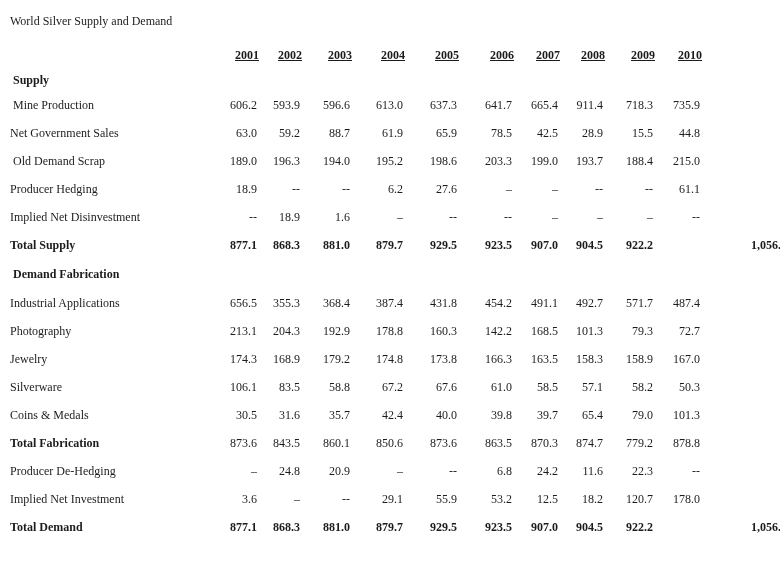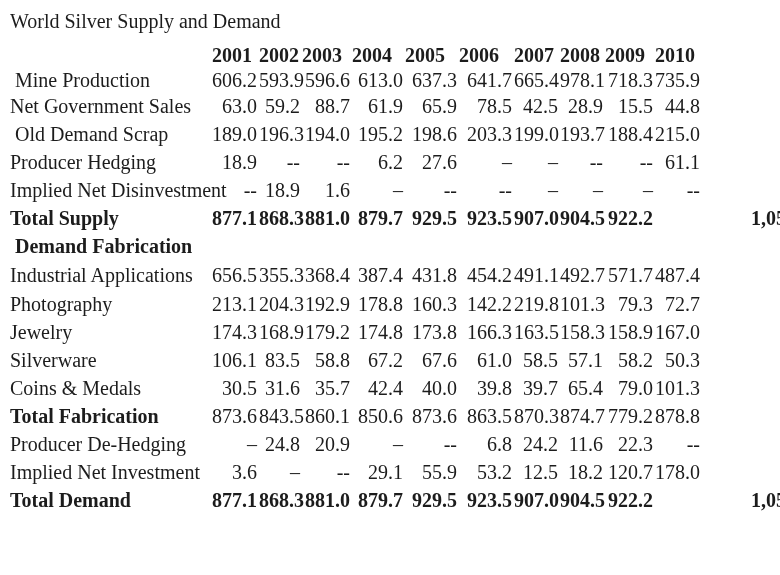--- a/index.html
+++ b/index.html
@@ -2,37 +2,37 @@
 <html><head>
 <meta charset="utf-8">
 <style>
   html,body{margin:0;padding:0;background:#ffffff;}
   .page{
     position:relative;
     width:780px;height:575px;
     box-sizing:border-box;
     background:#ffffff;
     font-family:"Liberation Serif","DejaVu Serif",serif;
-    font-size:20px;color:#1c1c1c;
+    font-size:12px;color:#1c1c1c;
     padding:11px 0 0 10px;
     overflow:hidden;
   }
   .doc-title{line-height:20px;}
   .doc-subtitle{line-height:20px;}
   table.data-table{border-collapse:collapse;table-layout:fixed;width:692px;margin-top:10px;}
   col.c-label{width:202px}
   col.c1{width:47px}  col.c2{width:43px}  col.c3{width:50px}  col.c4{width:53px}
   col.c5{width:54px}  col.c6{width:55px}  col.c7{width:46px}  col.c8{width:45px}
   col.c9{width:50px}  col.c10{width:47px}
   thead tr{height:28px;}
   tbody tr{height:28px;}
   tbody tr:nth-child(1){height:22px;}   
   tbody tr:nth-child(8){height:30px;}   
   th,td{padding:0;font-weight:normal;vertical-align:middle;}
-  th.year{font-weight:bold;text-align:left;}
+  th.year{font-weight:bold;text-align:right;text-decoration:underline;}
   td.label{white-space:pre;text-align:left;}
   td.val{text-align:right;padding-right:2px;white-space:nowrap;}
   .b{font-weight:bold;}
   .reg{font-weight:bold;}
   
   .shift-right{display:inline-block;transform:translateX(77px);margin-left:19px;}
 </style>
 </head>
 <body>
 
@@ -65,29 +65,33 @@
           <th class="year">2005</th>
           <th class="year">2006</th>
           <th class="year">2007</th>
           <th class="year">2008</th>
           <th class="year">2009</th>
           <th class="year">2010</th>
         </tr>
     </thead>
     <tbody>
         <tr>
+          <td class="label"><span class="b"> Supply</span></td>
+          <td colspan="10"></td>
+        </tr>
+        <tr>
           <td class="label"><span> Mine Production</span></td>
           <td class="val"><span>606.2</span></td>
           <td class="val"><span>593.9</span></td>
           <td class="val"><span>596.6</span></td>
           <td class="val"><span>613.0</span></td>
           <td class="val"><span>637.3</span></td>
           <td class="val"><span>641.7</span></td>
           <td class="val"><span>665.4</span></td>
-          <td class="val"><span>978.1</span></td>
+          <td class="val"><span>911.4</span></td>
           <td class="val"><span>718.3</span></td>
           <td class="val"><span>735.9</span></td>
         </tr>
         <tr>
           <td class="label"><span>Net Government Sales</span></td>
           <td class="val"><span>63.0</span></td>
           <td class="val"><span>59.2</span></td>
           <td class="val"><span>88.7</span></td>
           <td class="val"><span>61.9</span></td>
           <td class="val"><span>65.9</span></td>
@@ -167,21 +171,21 @@
           <td class="val"><span>487.4</span></td>
         </tr>
         <tr>
           <td class="label"><span>Photography</span></td>
           <td class="val"><span>213.1</span></td>
           <td class="val"><span>204.3</span></td>
           <td class="val"><span>192.9</span></td>
           <td class="val"><span>178.8</span></td>
           <td class="val"><span>160.3</span></td>
           <td class="val"><span>142.2</span></td>
-          <td class="val"><span>219.8</span></td>
+          <td class="val"><span>168.5</span></td>
           <td class="val"><span>101.3</span></td>
           <td class="val"><span>79.3</span></td>
           <td class="val"><span>72.7</span></td>
         </tr>
         <tr>
           <td class="label"><span>Jewelry</span></td>
           <td class="val"><span>174.3</span></td>
           <td class="val"><span>168.9</span></td>
           <td class="val"><span>179.2</span></td>
           <td class="val"><span>174.8</span></td>

